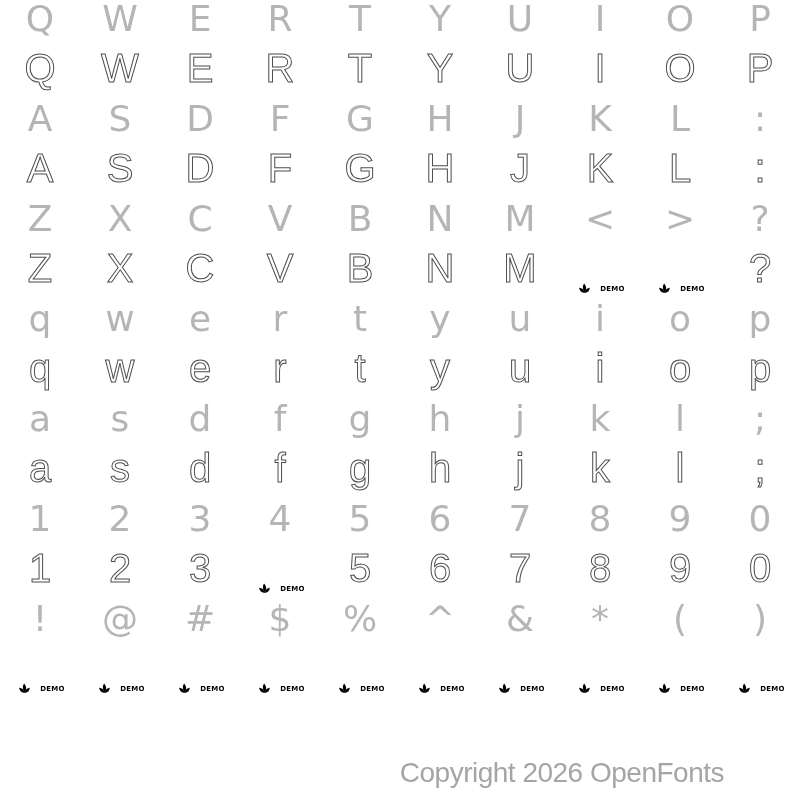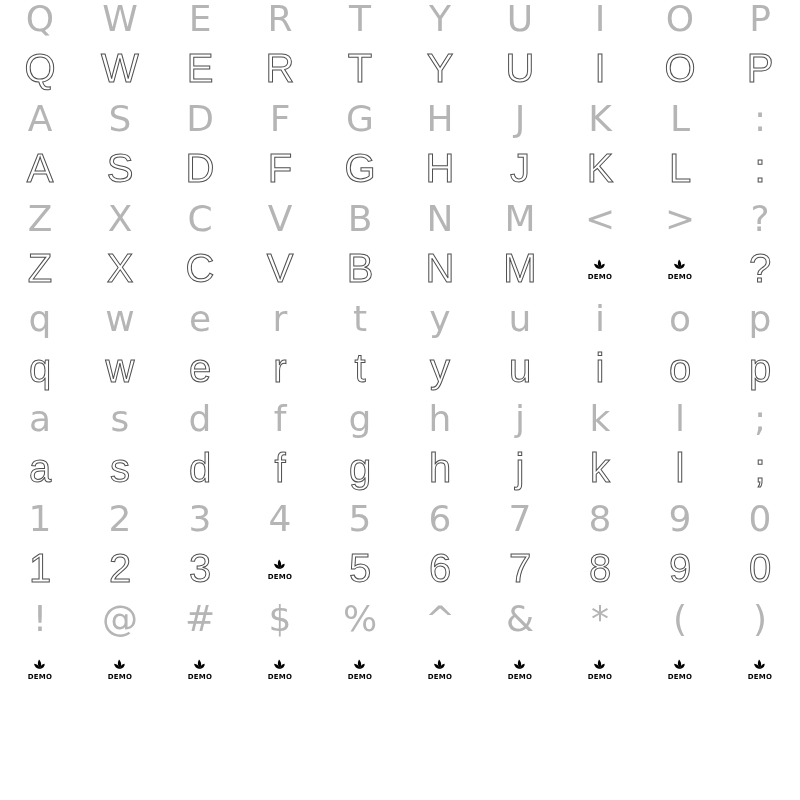--- a/index.html
+++ b/index.html
@@ -42,24 +42,24 @@
   
   .row.preview .cell {
     font-family: "Liberation Sans", sans-serif;
     font-size: 40px;
     font-weight: 400;
     color: transparent;
     -webkit-text-stroke: 1px var(--preview-stroke, #4f4f4f);
   }
   
   .cell.demo {
-    flex-direction: column;
     justify-content: center;
     gap: 5px;
     color: var(--demo-black, #000000);
+    align-items: flex-end;
     -webkit-text-stroke: 0;
   }
   .demo-icon {
     display: block;
   }
   .demo-label {
     font-family: "DejaVu Sans", sans-serif;
     font-size: 7px;
     font-weight: bold;
     line-height: 1;
@@ -362,13 +362,14 @@
             <g fill="#000000">
               <path transform="translate(10,13) rotate(-48)" d="M0,0 C-1.8,-2.8 -2.1,-5.6 0,-8 C2.1,-5.6 1.8,-2.8 0,0 Z"></path>
               <path transform="translate(10,13) rotate(-6)" d="M0,0 C-2,-3.2 -2.4,-6.4 0,-9.5 C2.4,-6.4 2,-3.2 0,0 Z"></path>
               <path transform="translate(10,13) rotate(42)" d="M0,0 C-1.7,-2.5 -2,-5 0,-7 C2,-5 1.7,-2.5 0,0 Z"></path>
             </g>
           </svg>
           <span class="demo-label">DEMO</span>
         </span>
       </div>
     </div>
+  <div class="footer">Copyright 2026 OpenFonts</div>
 </div>
 
 </body></html>

